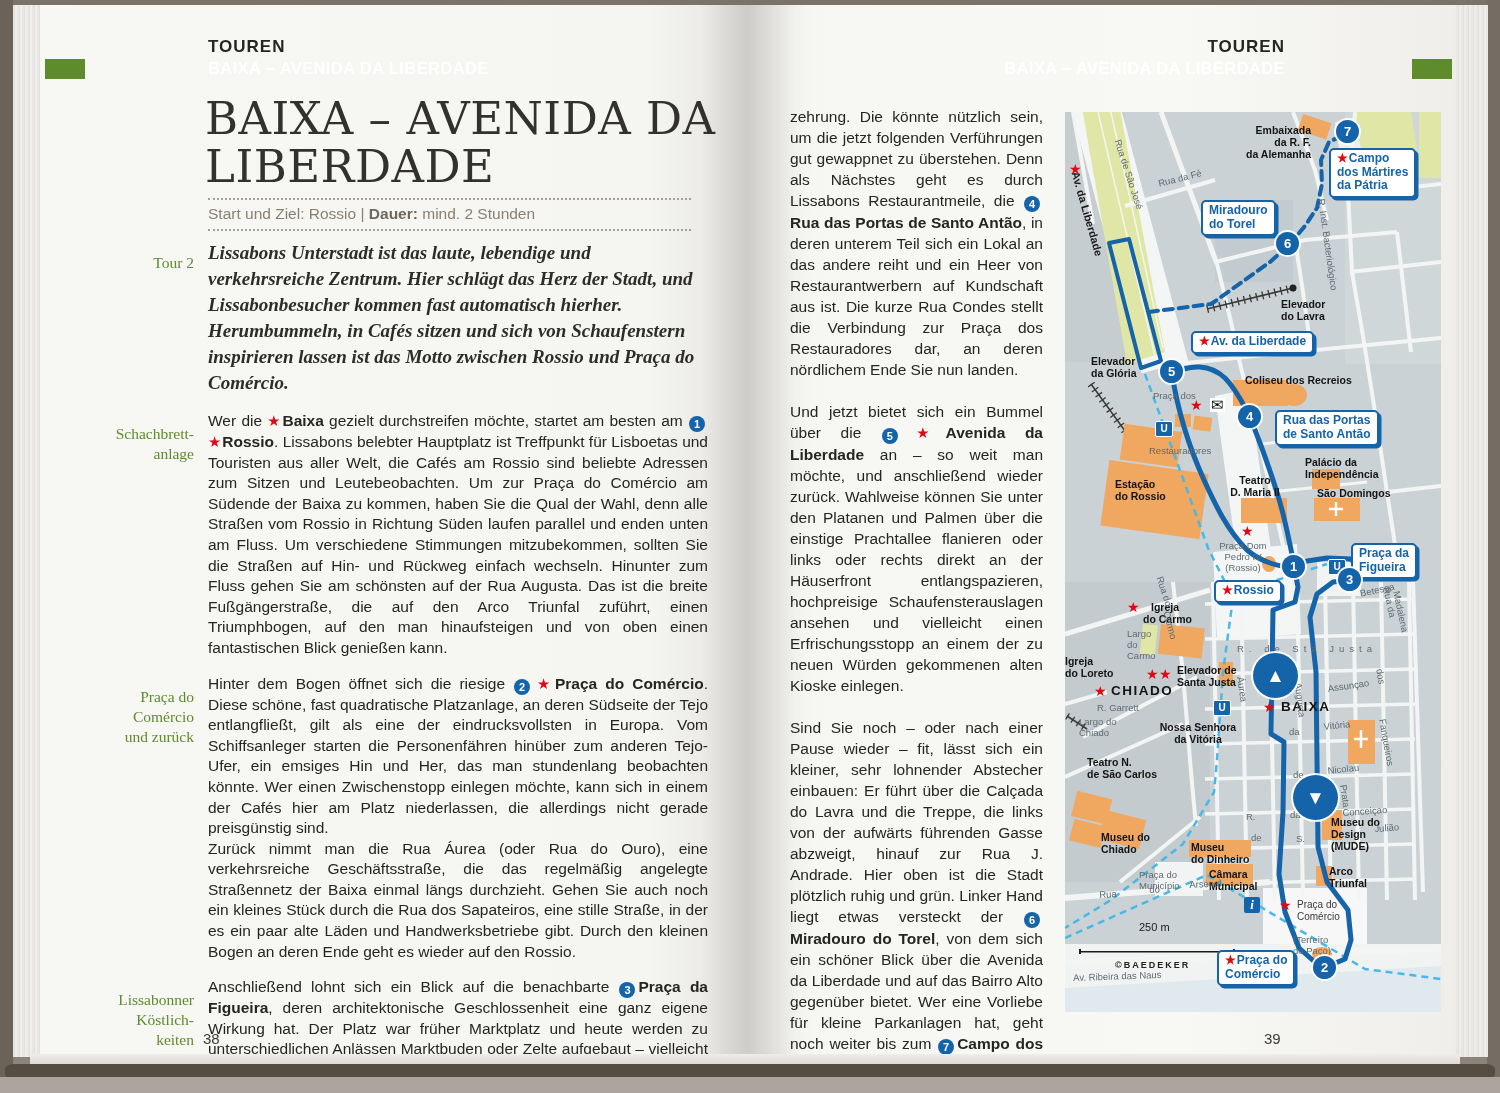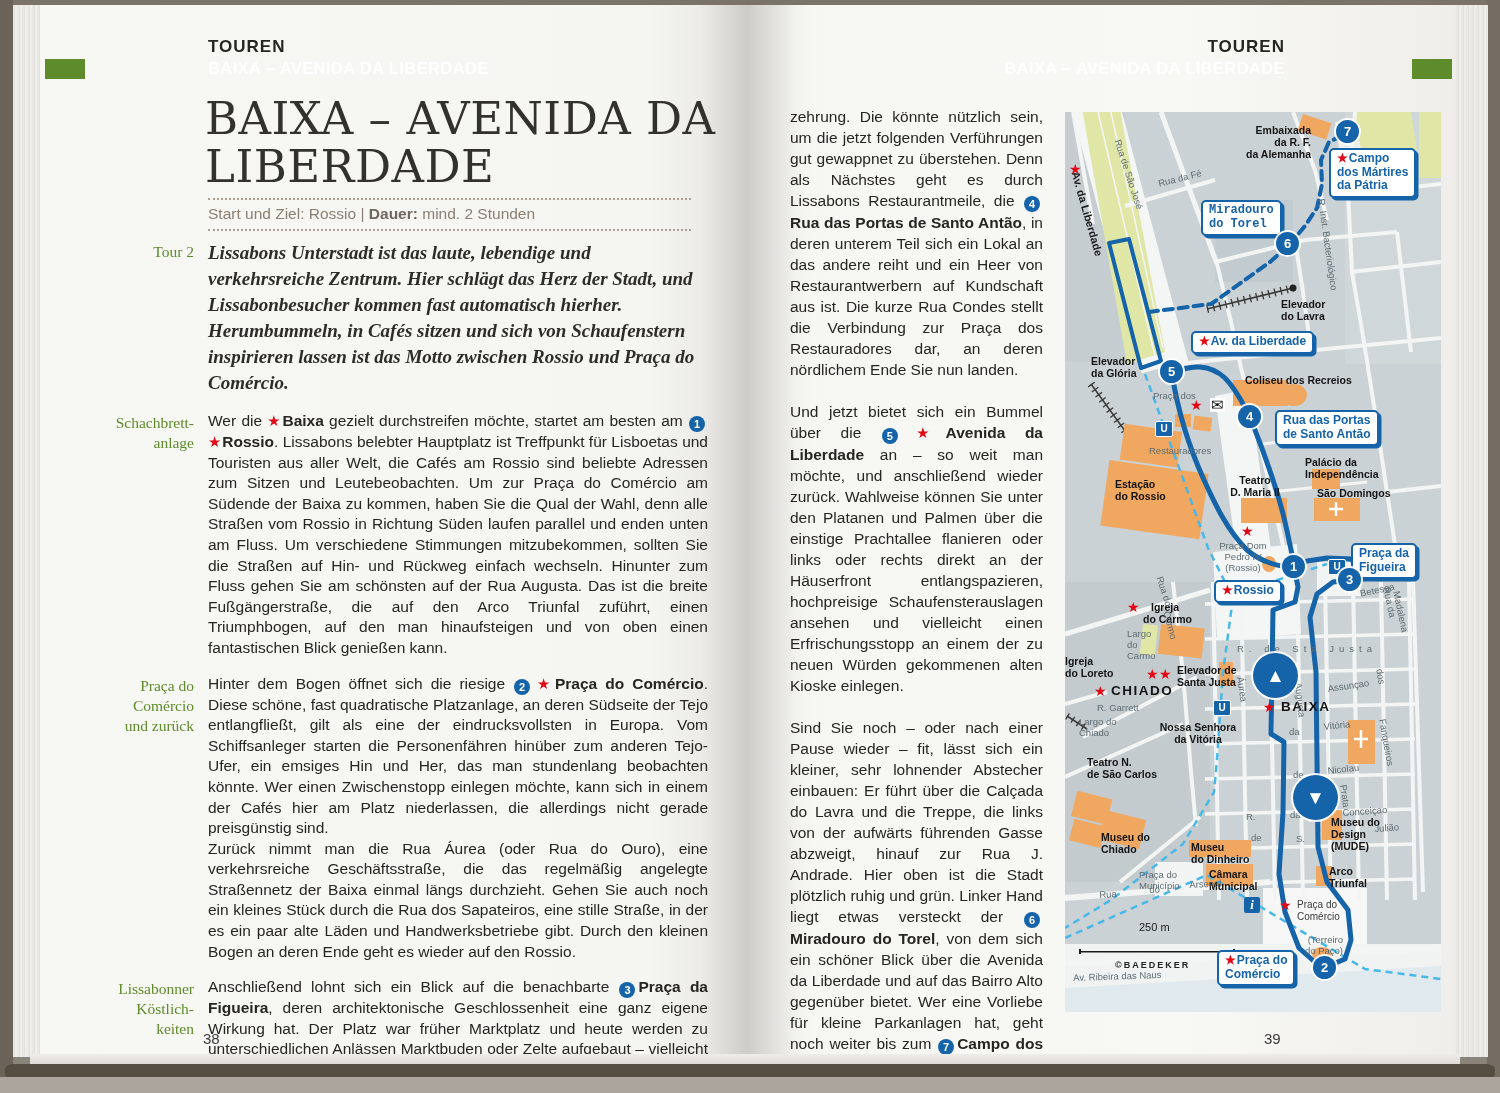--- a/index.html
+++ b/index.html
@@ -27,21 +27,21 @@
   .sect{position:absolute;font-weight:bold;font-size:16.5px;letter-spacing:.4px;color:#ffffff;}
   .hdr-right{text-align:right;width:300px;}
 
   
   .title{position:absolute;left:205px;top:95px;font-family:"DejaVu Serif",serif;font-size:45px;line-height:48px;color:#33312e;letter-spacing:.5px;}
   .meta{position:absolute;left:208px;top:198px;width:483px;border-top:2px dotted #ab9e8e;border-bottom:2px dotted #ab9e8e;
     padding:5px 0 6px;font-size:15.5px;color:#8a7f72;}
   .meta .mb{font-weight:bold;color:#6e675d;}
   .body-flow{position:absolute;left:58px;top:240px;width:652px;}
   .mrow{display:flex;gap:14px;margin-bottom:15px;}
-  .mlabel{width:136px;flex:none;text-align:right;font-family:"Liberation Serif",serif;font-size:15.5px;line-height:20px;color:#5e8b2b;padding-top:2px;}
+  .mlabel{width:136px;flex:none;text-align:right;font-family:"Liberation Serif",serif;font-size:15.5px;line-height:20px;color:#5e8b2b;padding-top:2px;margin-top:11px;}
   .btext{width:500px;font-size:15.5px;line-height:20.6px;text-align:justify;color:#262522;}
   .intro-text{width:500px;font-family:"Liberation Serif",serif;font-style:italic;font-weight:bold;font-size:19px;line-height:26px;color:#2d2c29;text-align:left;}
   .bseg{font-weight:bold;}
   .istar{color:#e30613;font-size:.95em;padding-right:1px;}
   .chip{display:inline-block;width:16px;height:16px;border-radius:50%;background:#1563a8;color:#fff;font-weight:bold;
     font-size:11px;line-height:16px;text-align:center;vertical-align:-2px;margin:0 3px 0 1px;font-family:"Liberation Sans",sans-serif;}
   .pnum{position:absolute;font-size:15px;color:#3c3b39;}
 
   
   .rcol{position:absolute;left:790px;top:106px;width:253px;}
@@ -307,24 +307,24 @@
         <div class="mlg" style="left: 277px; top: 695px; transform: rotate(-4deg);">Conceiçao</div>
         <div class="mlg" style="left: 309px; top: 711px; transform: rotate(-4deg);">Julião</div>
         <div class="mlg" style="left: 181px; top: 699px;">R.</div>
         <div class="mlg" style="left: 225px; top: 697px;">da</div>
         <div class="mlg" style="left: 186px; top: 720px;">de</div>
         <div class="mlg" style="left: 231px; top: 721px;">S.</div>
         <div class="mlg" style="left: 74px; top: 757px;"><span>Praça do</span><br><span>Município</span></div>
         <div class="mlg" style="left: 34px; top: 777px; transform: rotate(-3deg);">Rua</div>
         <div class="mlg" style="left: 84px; top: 772px; transform: rotate(-3deg);">do</div>
         <div class="mlg" style="left: 124px; top: 767px; transform: rotate(-3deg);">Arsenal</div>
-        <div class="mlg" style="left: 234px; top: 822px; width: 44px; text-align: right;"><span>(Terreiro</span><br><span>do Paço)</span></div>
+        <div class="mlg" style="left: 228px; top: 822px; width: 44px; text-align: left;"><span>(Terreiro</span><br><span>do Paço)</span></div>
         <div class="mlg" style="left: 8px; top: 860px; transform: rotate(-2deg);">Av.  Ribeira das Naus</div>
         <div class="mbx" style="left: 264px; top: 36px;"><span class="istar">★</span><span>Campo</span><br><span>dos Mártires</span><br><span>da Pátria</span></div>
-        <div class="mbx" style="left: 136px; top: 88px; font-family: Liberation Mono, monospace;"><span>Miradouro</span><br><span>do Torel</span></div>
+        <div class="mbx" style="left: 136px; top: 88px;"><span>Miradouro</span><br><span>do Torel</span></div>
         <div class="mbx" style="left: 126px; top: 219px;"><span class="istar">★</span><span>Av. da Liberdade</span></div>
         <div class="mbx" style="left: 210px; top: 298px;"><span>Rua das Portas</span><br><span>de Santo Antão</span></div>
         <div class="mbx" style="left: 286px; top: 418px; margin-top: 13px;"><span>Praça da</span><br><span>Figueira</span></div>
         <div class="mbx" style="left: 149px; top: 468px;"><span class="istar">★</span><span>Rossio</span></div>
         <div class="mbx" style="left: 152px; top: 838px;"><span class="istar">★</span><span>Praça do</span><br><span>Comércio</span></div>
         <div class="mnum" style="left: 217px; top: 443px;">1</div>
         <div class="mnum" style="left: 248px; top: 844px;">2</div>
         <div class="mnum" style="left: 273px; top: 456px;">3</div>
         <div class="mnum" style="left: 173px; top: 293px;">4</div>
         <div class="mnum" style="left: 95px; top: 248px;">5</div>

